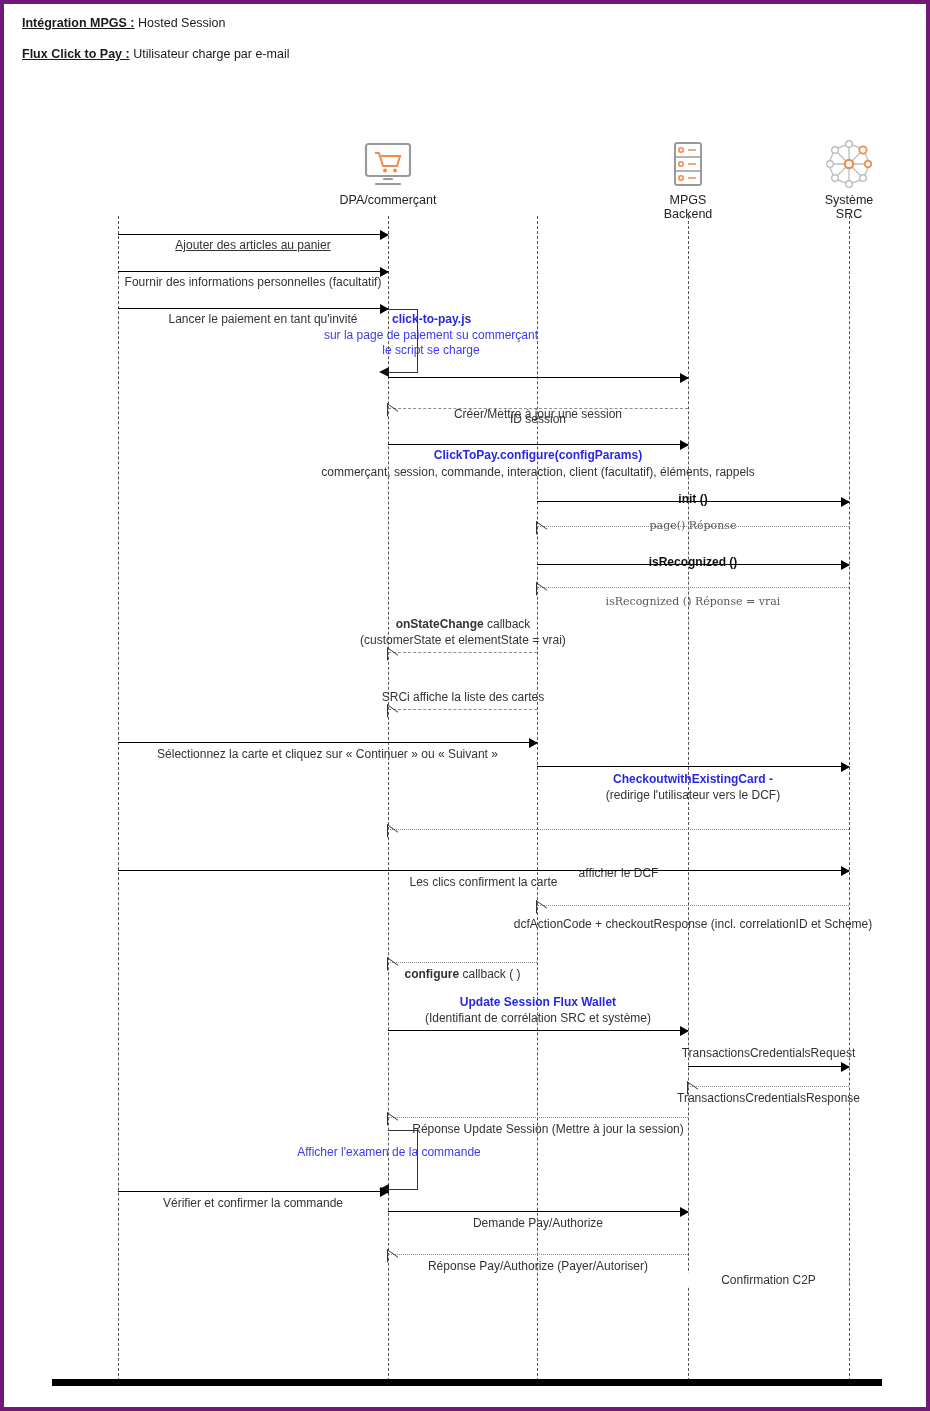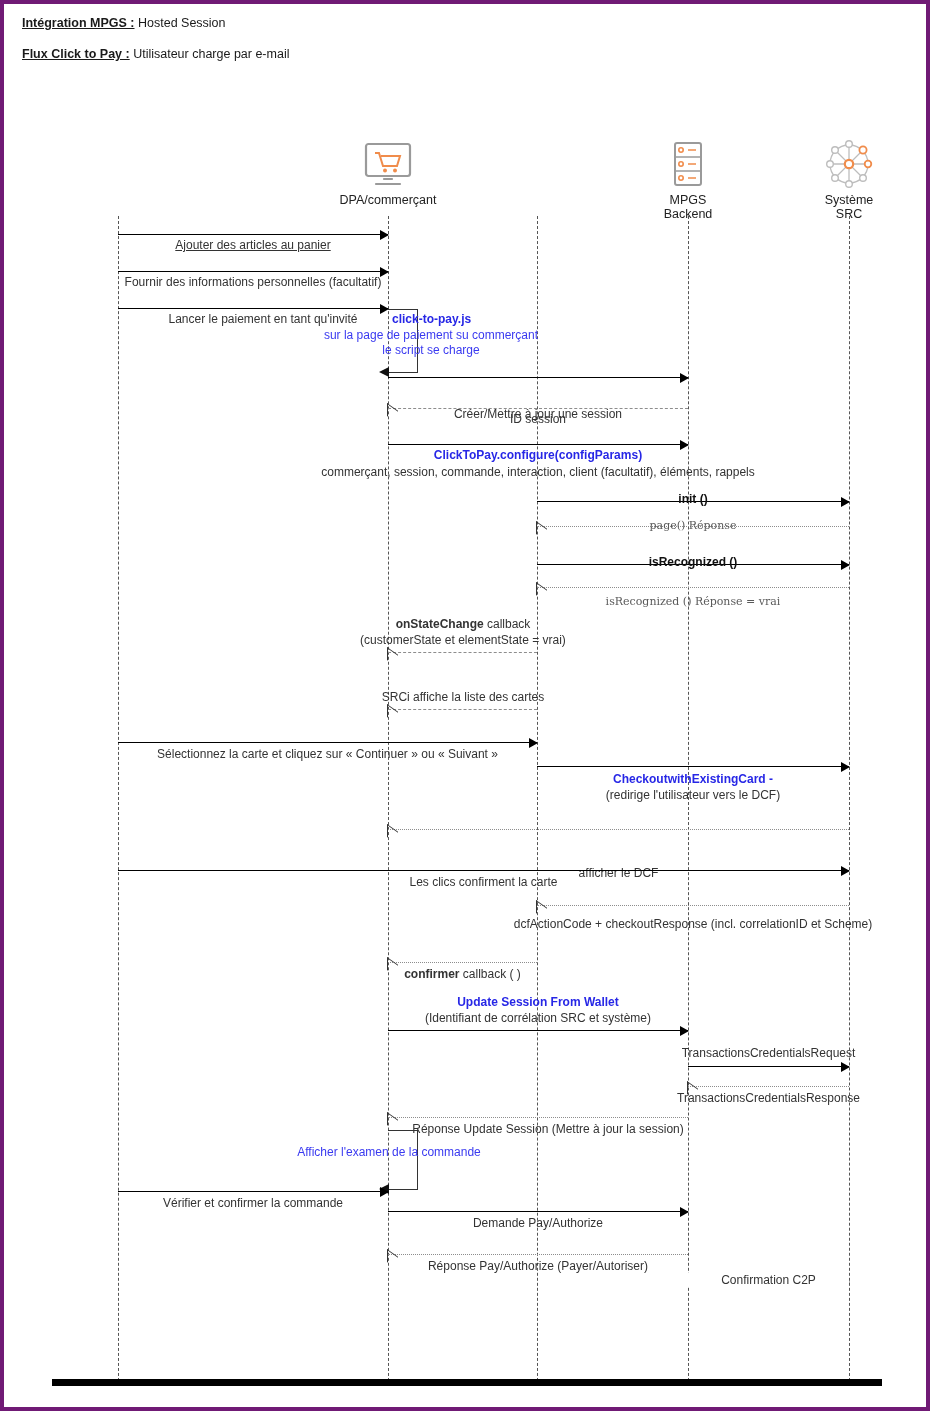--- a/index.html
+++ b/index.html
@@ -251,29 +251,29 @@
         <span class="head open-l"></span>
       </div>
     <div class="lbl" style="left:-35px;top:12px;width:382px;">dcfActionCode + checkoutResponse (incl. correlationID et Scheme)</div>
   </div>
 
   <div class="msg" style="left:384px;top:958px;width:149px;">
     <div class="line dotted">
         <span class="head open-l"></span>
       </div>
     <div class="lbl" style="left:0;top:5px;width:149px;">
-      <span class="blue" style="font-weight:bold;">confirmer</span><span> callback ( )</span>
+      <span class="blue" style="font-weight:bold;">configure</span><span> callback ( )</span>
     </div>
   </div>
 
   <div class="msg" style="left:384px;top:1026px;width:300px;">
     <div class="line solid">
         <span class="head r"></span>
       </div>
-    <div class="lbl blue" style="left:0;top:-35px;width:300px;">Update Session From Wallet</div>
+    <div class="lbl blue" style="left:0;top:-35px;width:300px;">Update Session Flux Wallet</div>
     <div class="lbl" style="left:-15px;top:-19px;width:330px;">(Identifiant de corrélation SRC et système)</div>
   </div>
 
   <div class="msg" style="left:684px;top:1062px;width:161px;">
     <div class="line solid">
         <span class="head r"></span>
       </div>
     <div class="lbl" style="left:-35px;top:-20px;width:231px;">TransactionsCredentialsRequest</div>
   </div>
 

